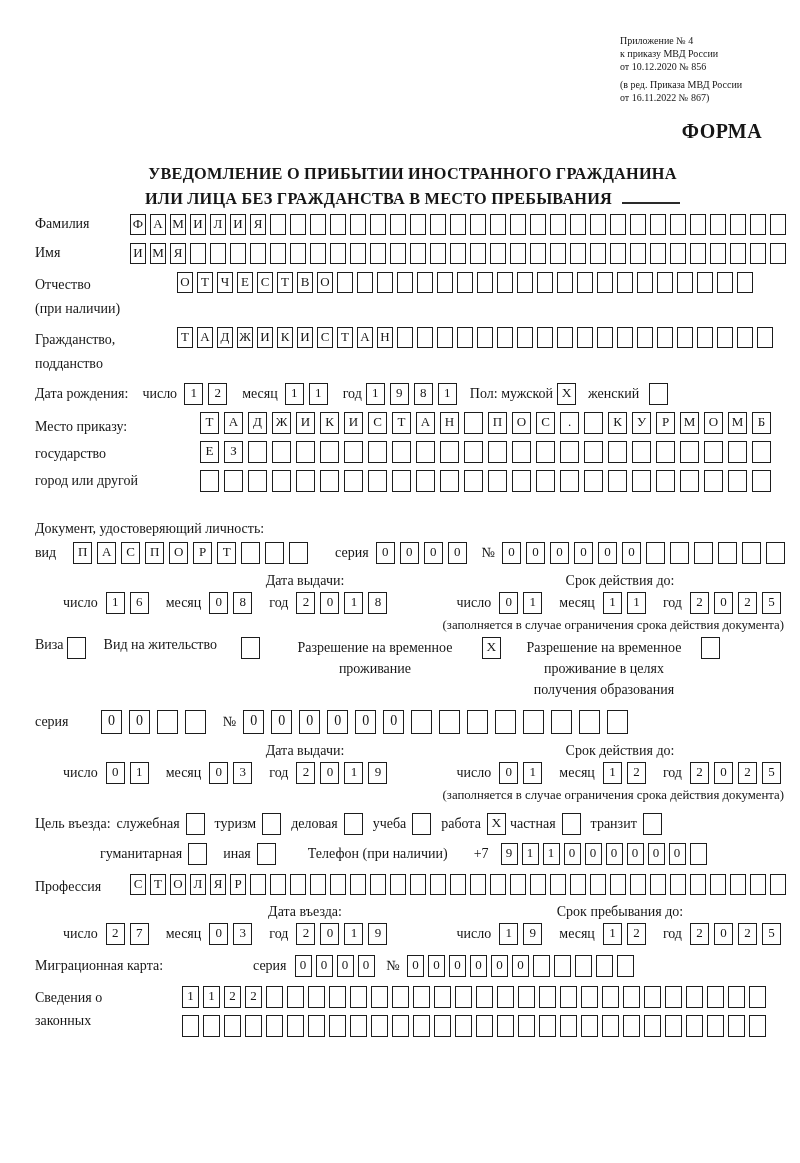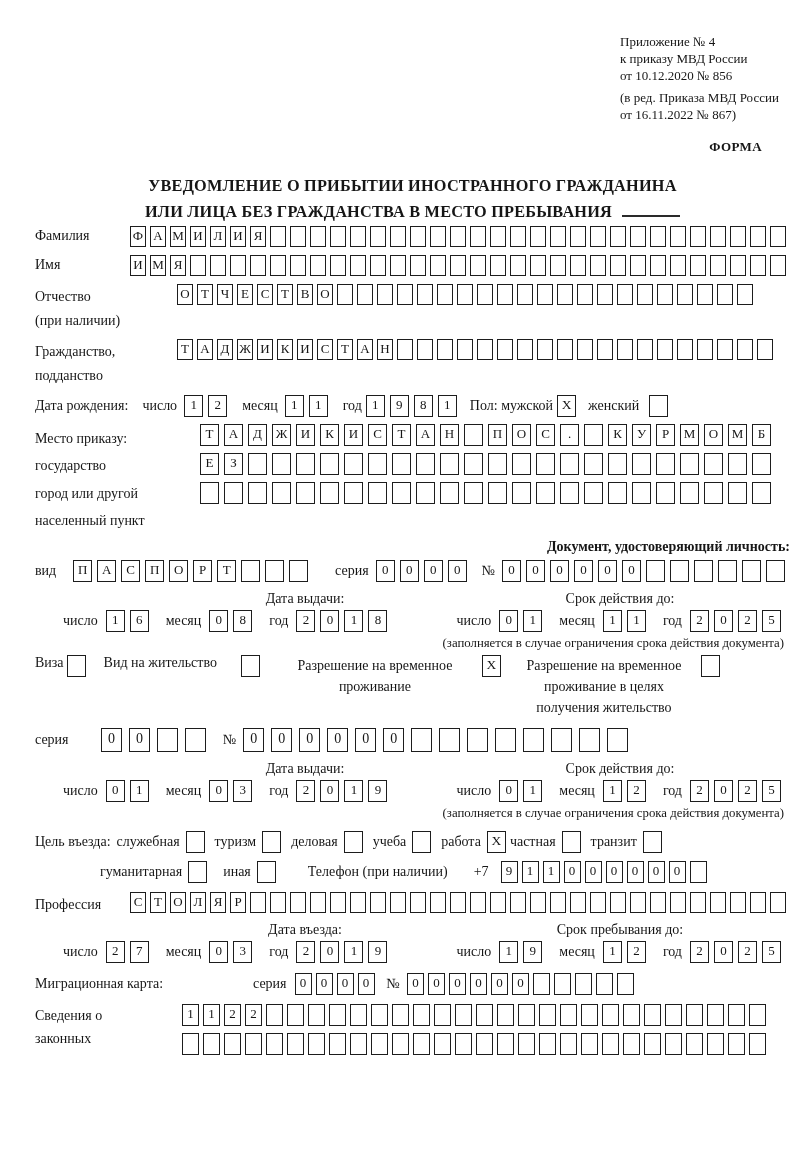--- a/index.html
+++ b/index.html
@@ -4,23 +4,23 @@
 <style>
   * { box-sizing: border-box; }
   html,body { margin:0; padding:0; }
   body {
     width:800px; height:1163px; background:#ffffff; color:#161616;
     font-family:"Liberation Serif", serif; overflow:hidden; position:relative;
   }
   .page { padding:34px 10px 0 35px; width:800px; }
 
   
-  .hdr { margin-left:585px; font-size:13px; line-height:1.3; }
+  .hdr { margin-left:585px; font-size:10px; line-height:1.3; }
   .hdr .blk2 { margin-top:5px; }
-  .forma { font-weight:bold; text-align:right; margin:16px 28px 0 0; font-size:13px; letter-spacing:.4px; }
+  .forma { font-weight:bold; text-align:right; margin:16px 28px 0 0; font-size:20px; letter-spacing:.4px; }
 
   .title { text-align:center; font-weight:bold; font-size:16.3px; line-height:1.55; margin-top:18px; letter-spacing:.2px; }
   .blank-line { display:inline-block; width:58px; border-bottom:2px solid #2a2a2a; height:.9em; margin-left:10px; }
 
   .sec { text-align:center; font-weight:bold; font-size:14.2px; margin-top:22px; }
 
   
   .row { display:flex; align-items:flex-start; margin-top:8px; }
   .row.vc { align-items:center; }
   .lbl { font-size:14px; }
@@ -37,21 +37,21 @@
     text-align:center; font-size:13px; line-height:17px; overflow:hidden;
   }
   .lg .cell { width:19px; height:22px; margin-right:5px; line-height:18px; }
   .md .cell { width:17px; height:22px; margin-right:4px; line-height:18px; }
   .xl .cell { width:21px; height:24px; margin-right:7px; font-size:14px; line-height:20px; }
   .cbx .cell { width:19px; height:22px; margin-right:0; font-size:13.5px; line-height:18px; }
 
   .stack > .cells { margin-bottom:7px; }
   .stack > .cells:last-child { margin-bottom:0; }
 
-  .dochead { text-align:right; font-weight:bold; font-size:14px; margin-top:5px; }
+  .dochead { text-align:left; font-weight:normal; font-size:14px; margin-top:27px; }
 
   .dh { display:flex; font-size:14px; margin-top:9px; }
   .dh .h1 { margin-left:150px; width:240px; text-align:center; }
   .dh .h2 { margin-left:auto; width:250px; text-align:center; margin-right:45px; }
   .dv { display:flex; align-items:center; margin-top:3px; padding-left:28px; padding-right:4px; justify-content:space-between; }
   .dgrp { display:flex; align-items:center; }
   .dgrp .lbl { margin-right:8px; white-space:nowrap; }
   .dgrp .lbl.m { margin-left:12px; }
   .note { text-align:right; font-size:12.8px; padding-right:6px; margin-top:4px; }
 
@@ -268,21 +268,20 @@
     <span class="cells cbx">
         <span class="cell"></span>
       </span>
   </div>
 
   <div class="row" style="margin-top:7px;">
     <div class="labcol3">
       <div>Место приказу:</div>
       <div>государство</div>
       <div>город или другой</div>
-      <div>населенный пункт</div>
     </div>
     <div class="stack">
       <div class="cells lg">
           <span class="cell">Т</span>
           <span class="cell">А</span>
           <span class="cell">Д</span>
           <span class="cell">Ж</span>
           <span class="cell">И</span>
           <span class="cell">К</span>
           <span class="cell">И</span>
@@ -464,21 +463,21 @@
         <div>проживание</div>
       </span>
       <span class="cells cbx" style="margin-left:8px;">
           <span class="cell">X</span>
         </span>
     </span>
     <span class="optpair" style="margin-left:14px;">
       <span class="opt-center" style="width:178px;">
         <div>Разрешение на временное</div>
         <div>проживание в целях</div>
-        <div>получения жительство</div>
+        <div>получения образования</div>
       </span>
       <span class="cells cbx" style="margin-left:8px;">
           <span class="cell"></span>
         </span>
     </span>
   </div>
 
   <div class="row vc" style="margin-top:10px;">
     <span class="lbl" style="width:66px;">серия</span>
     <span class="cells xl">

